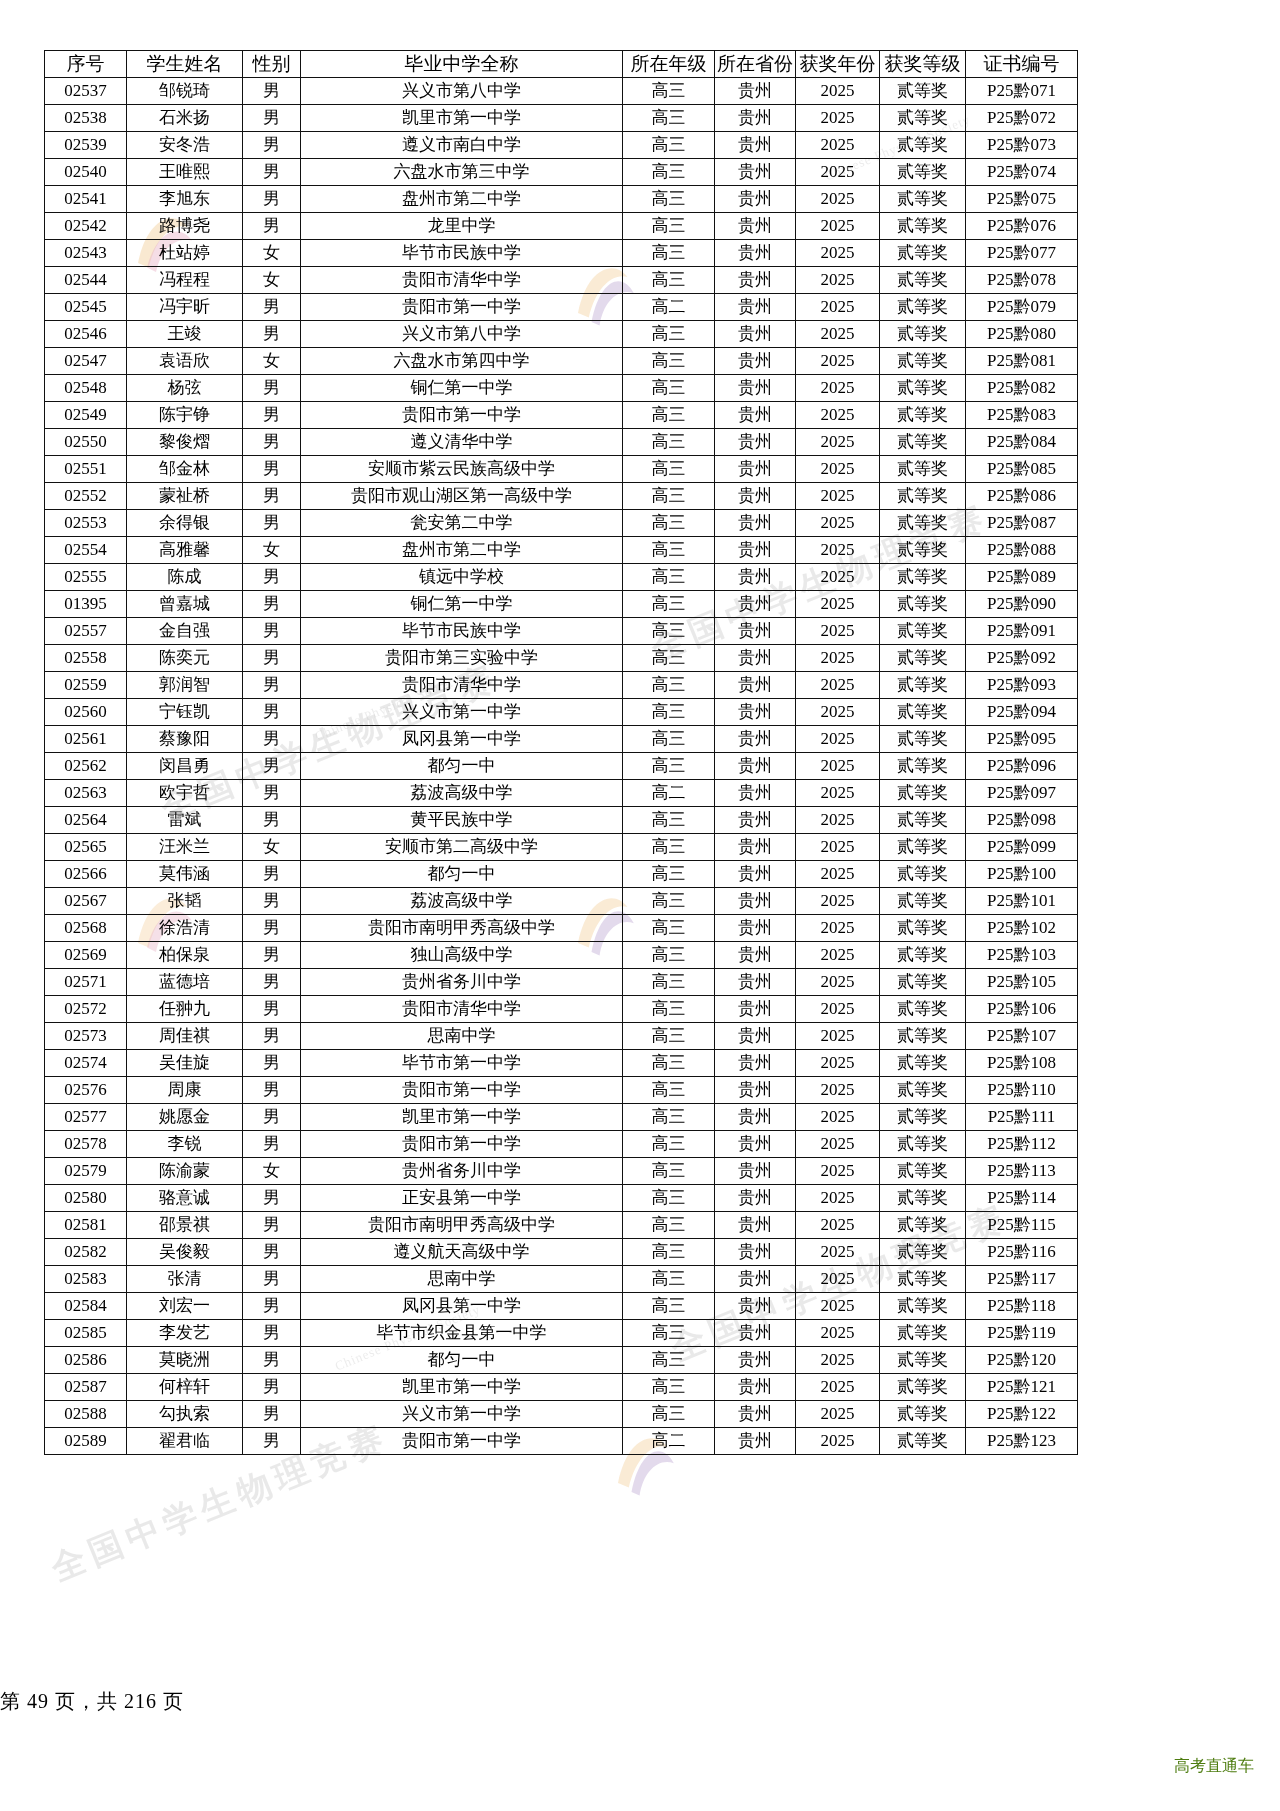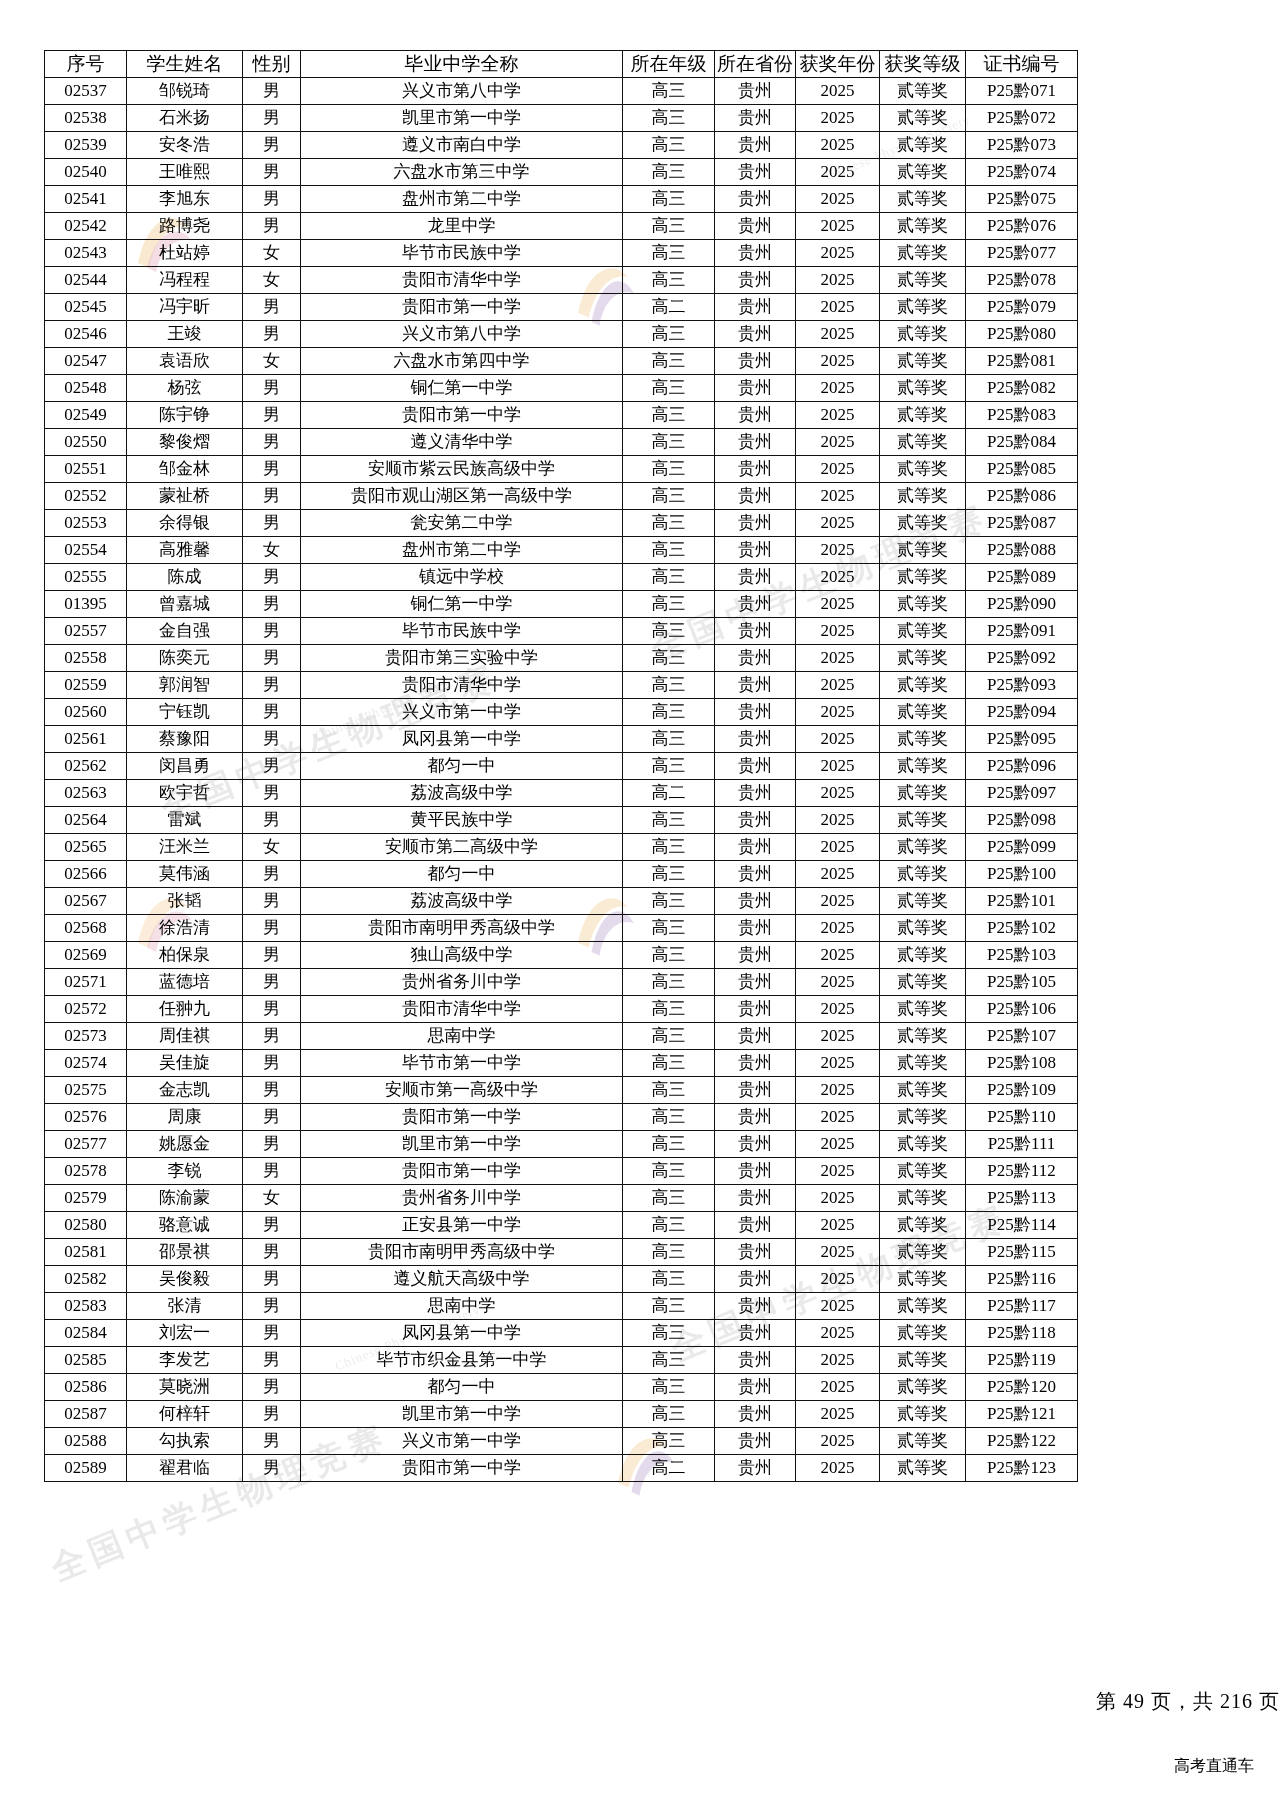--- a/index.html
+++ b/index.html
@@ -85,31 +85,31 @@
   col.c-prov { width: 76px; }
   col.c-year { width: 84px; }
   col.c-award { width: 86px; }
   col.c-cert { width: 112px; }
 
   .footer {
     position: absolute;
     left: 0;
     top: 1688px;
     width: 1280px;
-    text-align: right;
+    text-align: left;
     font-size: 20px;
     letter-spacing: 1px;
     z-index: 10;
   }
   .brand {
     position: absolute;
     right: 26px;
     top: 1756px;
     font-size: 16px;
-    color: #000000;
+    color: #4d7c0f;
     font-family: "Liberation Sans", sans-serif;
     z-index: 10;
   }
 </style>
 </head>
 <body>
 
 <div class="page">
 
   <div class="wm-layer">
@@ -570,31 +570,20 @@
           <td>吴佳旋</td>
           <td>男</td>
           <td>毕节市第一中学</td>
           <td>高三</td>
           <td>贵州</td>
           <td>2025</td>
           <td>贰等奖</td>
           <td>P25黔108</td>
         </tr>
         <tr>
-          <td>02575</td>
-          <td>金志凯</td>
-          <td>男</td>
-          <td>安顺市第一高级中学</td>
-          <td>高三</td>
-          <td>贵州</td>
-          <td>2025</td>
-          <td>贰等奖</td>
-          <td>P25黔109</td>
-        </tr>
-        <tr>
           <td>02576</td>
           <td>周康</td>
           <td>男</td>
           <td>贵阳市第一中学</td>
           <td>高三</td>
           <td>贵州</td>
           <td>2025</td>
           <td>贰等奖</td>
           <td>P25黔110</td>
         </tr>

